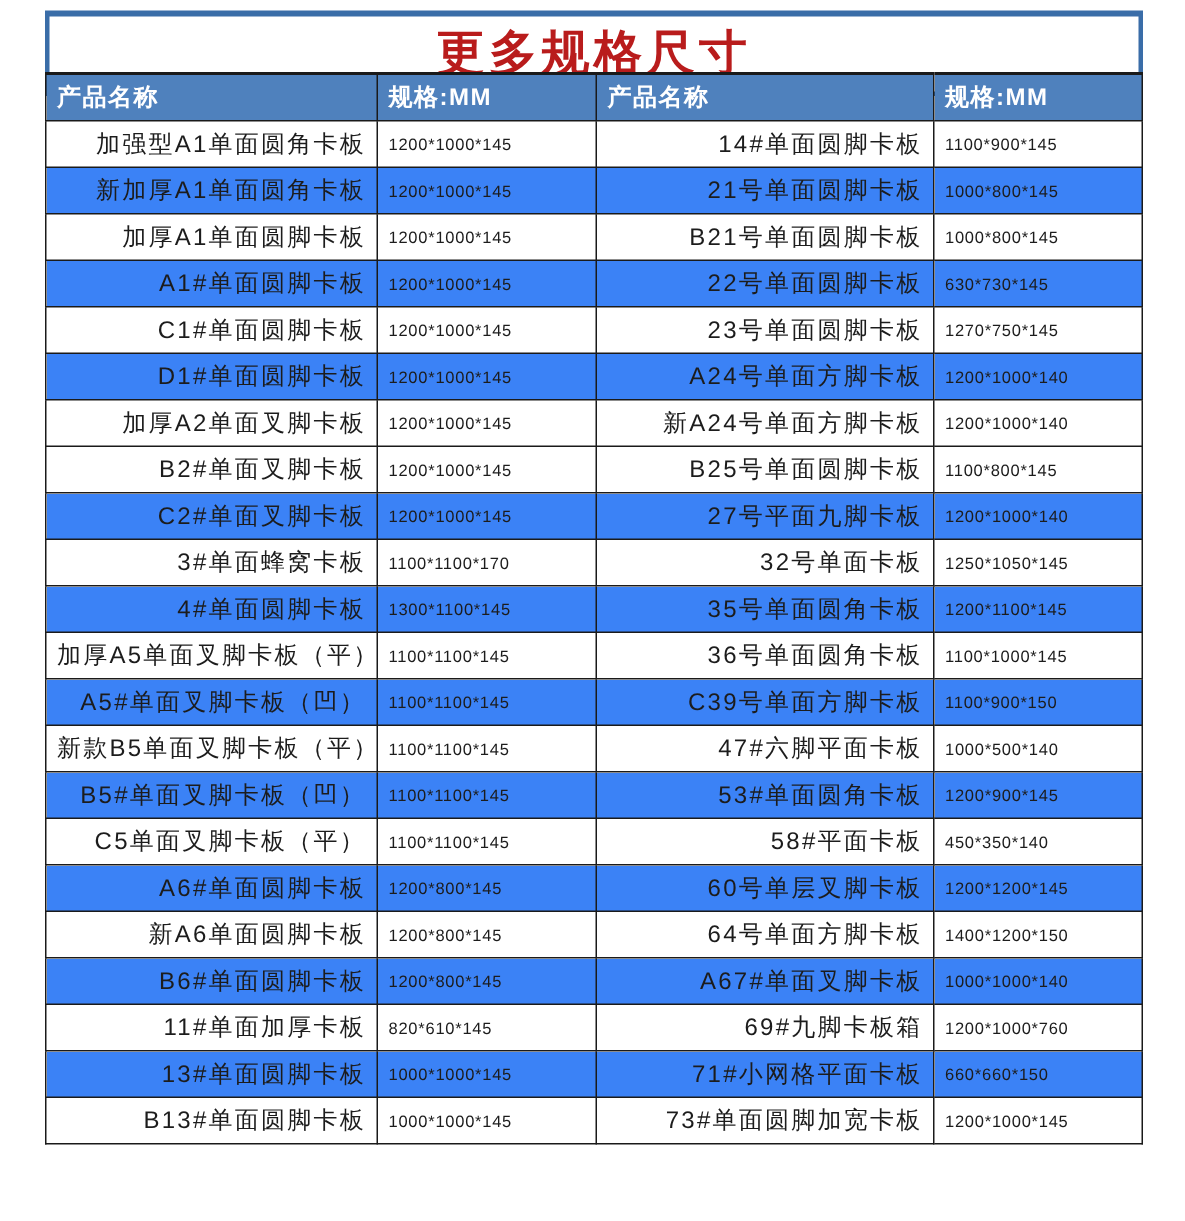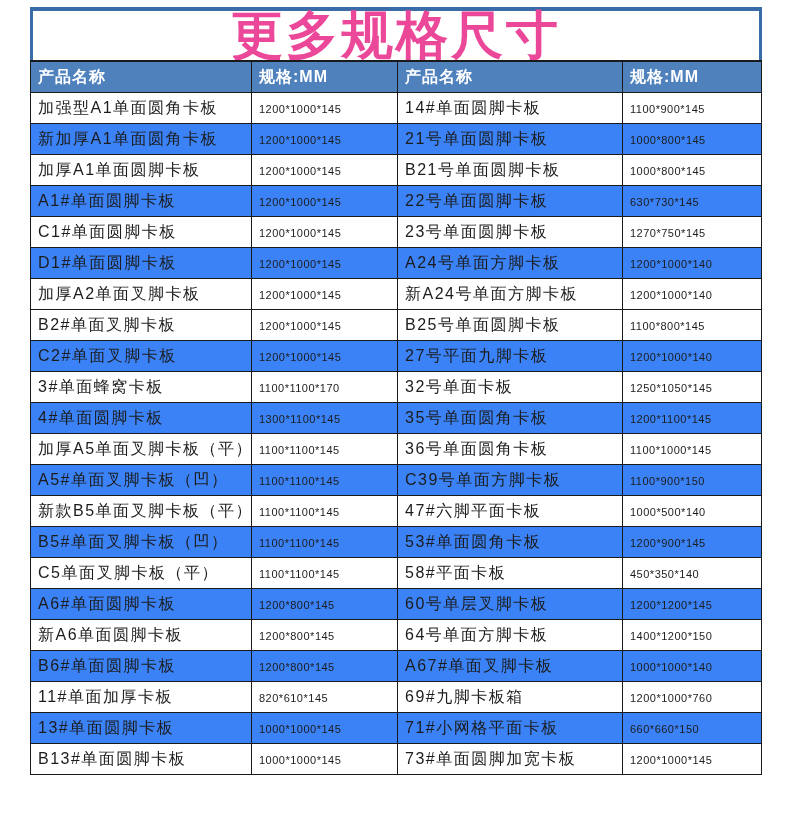--- a/index.html
+++ b/index.html
@@ -22,29 +22,29 @@
     border: 3px solid #3a6da8;
     border-top-width: 4px;
     display: flex;
     align-items: center;
     justify-content: center;
   }
   .title-box h1 {
     margin: 0;
     font-family: "Liberation Serif", "DejaVu Serif", serif;
     font-weight: 900;
-    font-size: 52px;
+    font-size: 32px;
     letter-spacing: 3px;
-    color: #ec4899;
+    color: #b91c1c;
     white-space: nowrap;
   }
   table.spec {
     position: absolute;
     left: 30px;
-    top: 60px;
+    top: 48px;
     width: 731px;
     border-collapse: collapse;
     table-layout: fixed;
   }
   table.spec th, table.spec td {
     border: 1px solid #1a1a1a;
     overflow: hidden;
     white-space: nowrap;
   }
   table.spec thead th {
@@ -58,21 +58,21 @@
     border-top-width: 2px;
     letter-spacing: 1px;
   }
   table.spec td {
     height: 29px;
     font-size: 16px;
     padding: 1px 7px 0 7px;
     background: #ffffff;
     color: #1c1c1c;
   }
-  table.spec td.name { letter-spacing: 1.5px; }
+  table.spec td.name { letter-spacing: 1.5px; text-align: right; }
   table.spec td.spec-val { font-size: 11px; letter-spacing: 0.5px; }
   table.spec tr.alt td { background: #3b82f6; }
 </style>
 </head>
 <body>
 
 <div class="page">
 
   <div class="title-box">
     <h1>更多规格尺寸</h1>

